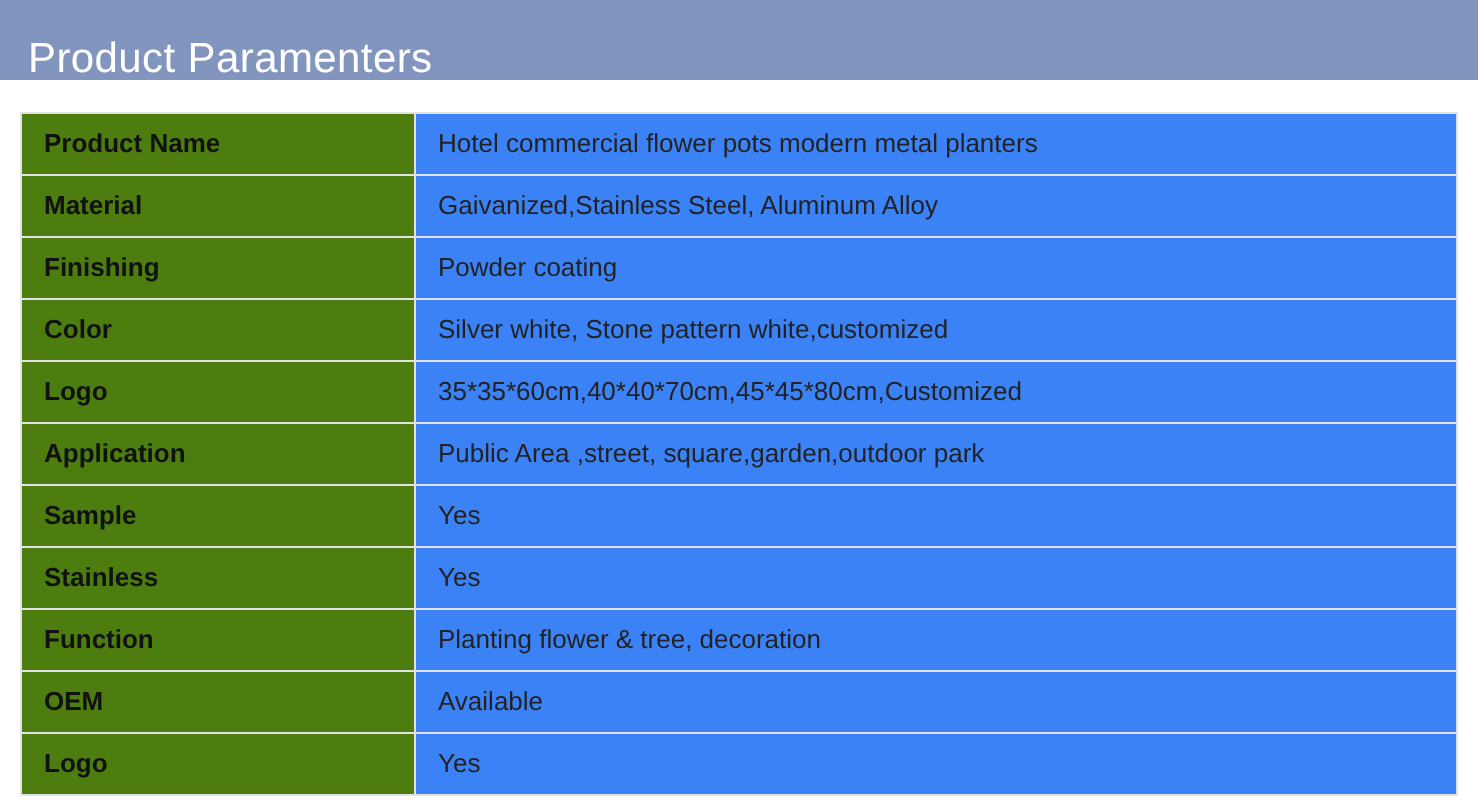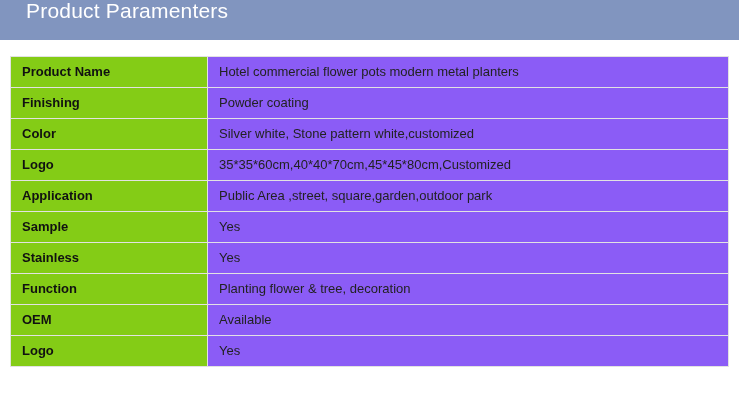--- a/index.html
+++ b/index.html
@@ -16,22 +16,22 @@
   .page {
     width: 739px;
     height: 404px;
     position: relative;
     box-sizing: border-box;
   }
   .title-bar {
     background: #8195bf;
     height: 40px;
     display: flex;
-    align-items: flex-start;
-    padding-left: 26px;
+    align-items: flex-end;
+    padding-left: 14px;
     box-sizing: border-box;
   }
   .title-bar .title-text {
     color: #ffffff;
     font-size: 21px;
     font-weight: normal;
     letter-spacing: 0.2px;
     line-height: 1;
   }
   .spacer {
@@ -51,46 +51,50 @@
     border: 1px solid #e2e2e2;
     padding: 0 0 0 11px;
     font-size: 13px;
     color: #1a1a1a;
     vertical-align: middle;
     line-height: 1.2;
     box-sizing: border-box;
   }
   table.params td.label {
     width: 197px;
-    background: #84cc16;
+    background: #4d7c0f;
     font-weight: bold;
     color: #111111;
   }
   table.params td.value {
-    background: #8b5cf6;
+    background: #3b82f6;
     font-weight: normal;
     color: #222222;
   }
 </style>
 </head>
 <body>
 
 <div class="page">
 
   <div class="title-bar">
     <span class="title-text">Product Paramenters</span>
   </div>
 
   <div class="spacer"></div>
 
   <table class="params">
     <tbody>
       <tr>
         <td class="label">Product Name</td>
         <td class="value">Hotel commercial flower pots modern metal planters</td>
+      </tr>
+      <tr>
+        <td class="label">Material</td>
+        <td class="value">Gaivanized,Stainless Steel, Aluminum Alloy</td>
       </tr>
       <tr>
         <td class="label">Finishing</td>
         <td class="value">Powder coating</td>
       </tr>
       <tr>
         <td class="label">Color</td>
         <td class="value">Silver white, Stone pattern white,customized</td>
       </tr>
       <tr>

